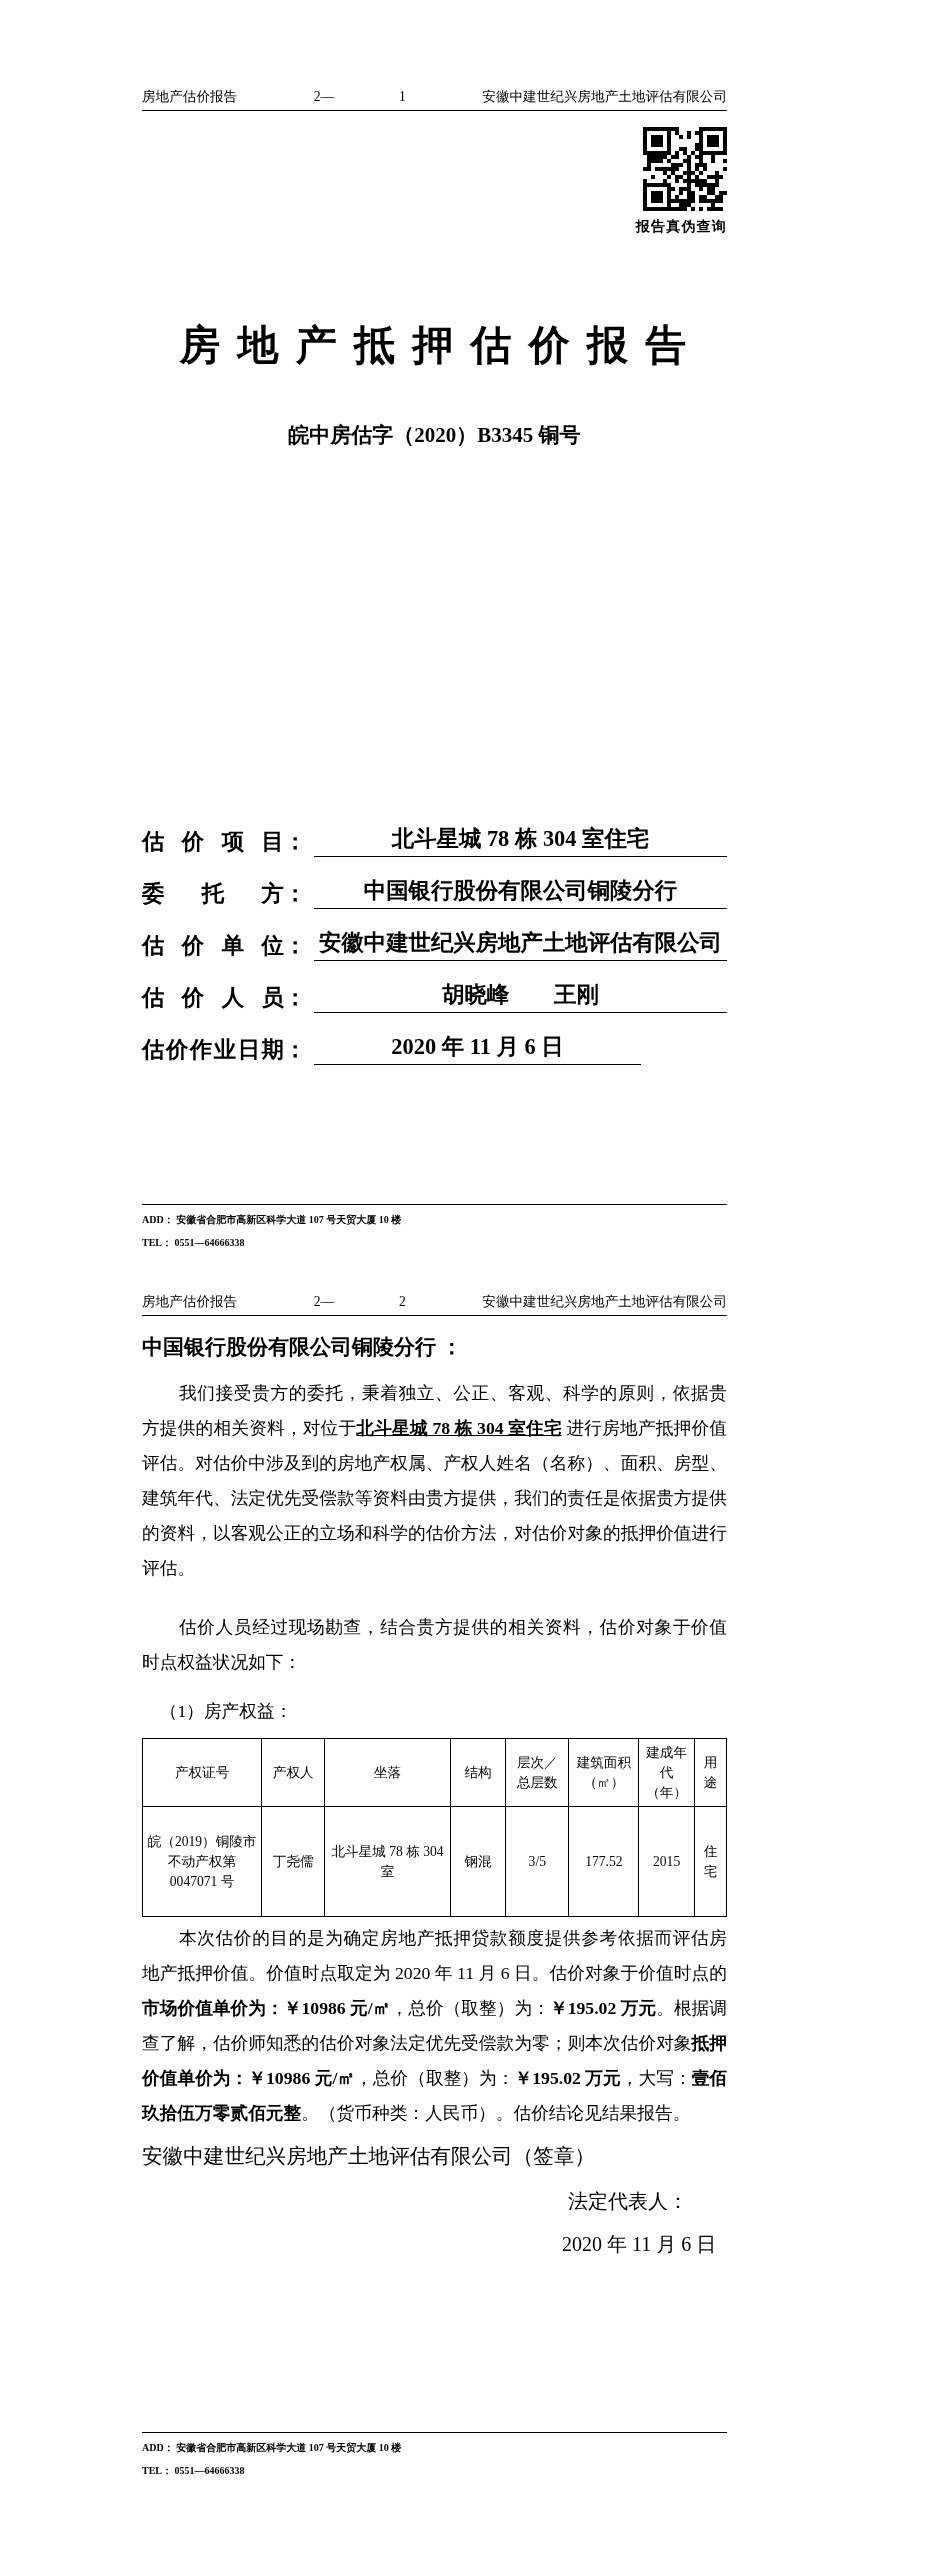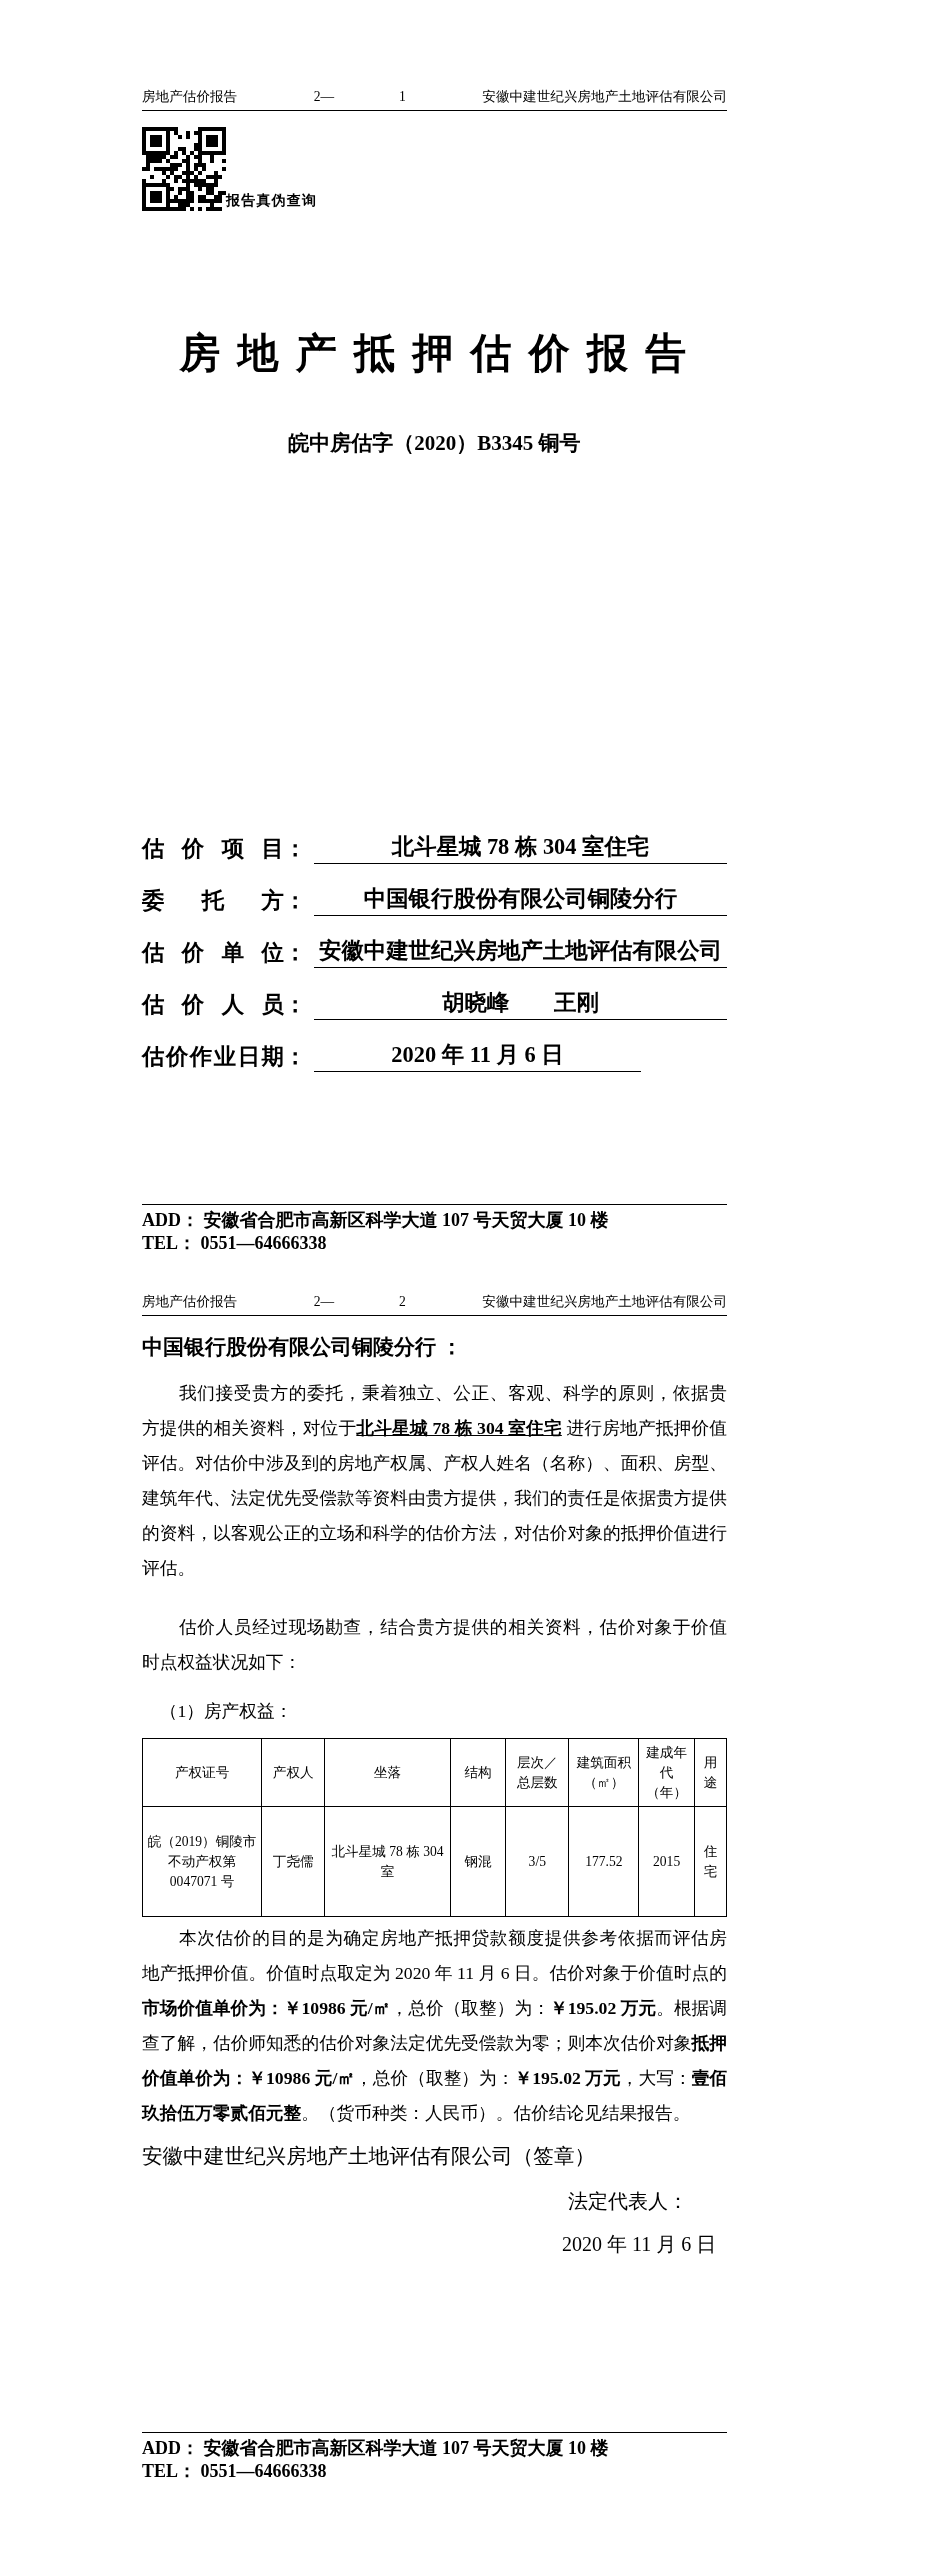--- a/index.html
+++ b/index.html
@@ -26,27 +26,27 @@
     border-bottom: 1.2px solid #000;
     padding-bottom: 4.7px;
     font-size: 13.6px;
     line-height: 17.7px;
   }
   .page--1 .ph { margin-top: 88px; }
   .page--2 .ph { margin-top: 4.7px; }
   .ph-center { flex: 1; display: flex; justify-content: center; gap: 65px; }
 
   
-  .qr-wrap { display: flex; flex-direction: row; align-items: flex-end; margin-top: 15.3px; }
+  .qr-wrap { display: flex; flex-direction: column; align-items: flex-end; margin-top: 15.3px; }
   .qr { width: 84px; height: 84px; fill: #000; }
   .qr-caption { margin-top: 5.9px; font-size: 14px; font-weight: bold; letter-spacing: 1.2px; line-height: 19.5px; }
 
   
   .cover-title {
-    margin-top: 117px;
+    margin-top: 84px;
     text-align: center;
     font-size: 41px;
     font-weight: bold;
     letter-spacing: 3.5px;
     white-space: pre;
     line-height: 50px;
   }
   .doc-no {
     margin-top: 51px;
     text-align: center;
@@ -70,21 +70,21 @@
   .fvalue--short { flex: 0 0 327px; }
   .ffill { flex: 1 1 auto; }
 
   
   .pf {
     position: absolute;
     left: 142px;
     right: 121px;
     border-top: 1.2px solid #000;
     padding-top: 4.7px;
-    font-size: 18px;
+    font-size: 10px;
     font-weight: bold;
     line-height: 22.4px;
   }
   .pf--1 { bottom: 34px; }
   .pf--2 { bottom: 94px; }
   .pf-line { white-space: pre; }
 
   
   .lt-title { margin-top: 9.4px; text-align: center; font-size: 25px; font-weight: bold; white-space: pre; line-height: 32px; }
   .lt-addr { margin-top: 16.5px; font-size: 21px; font-weight: bold; line-height: 29.5px; }

